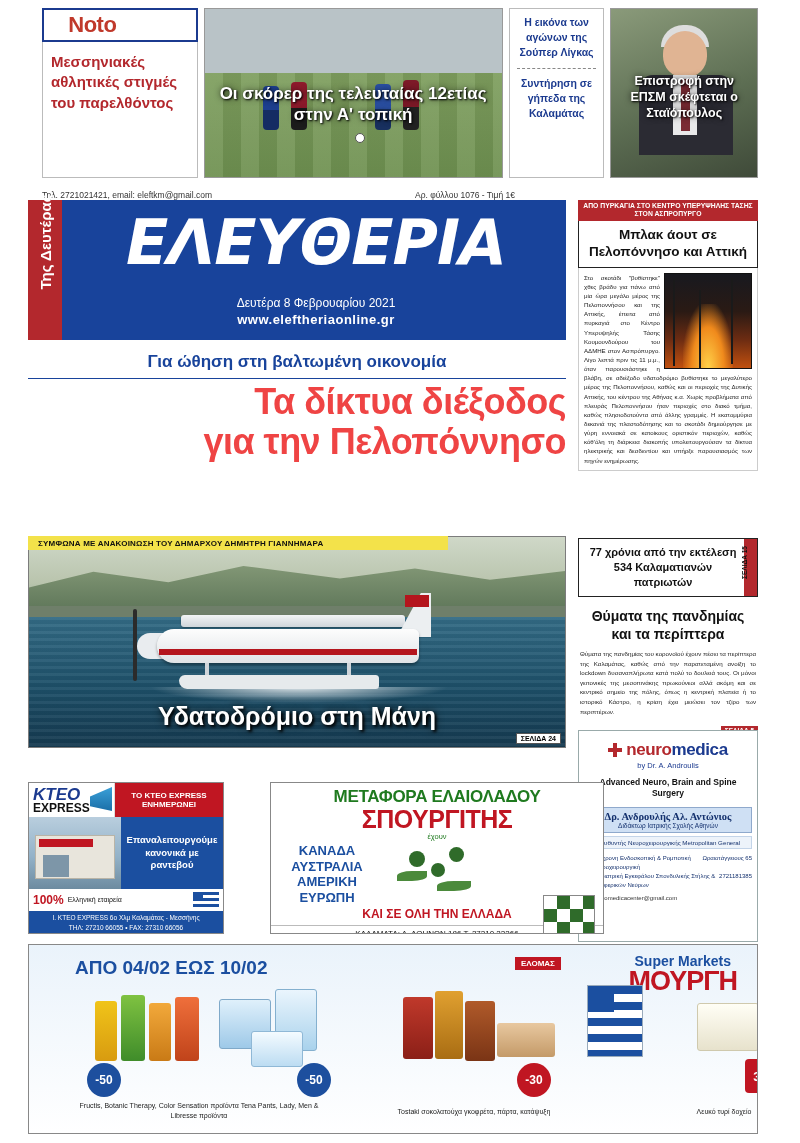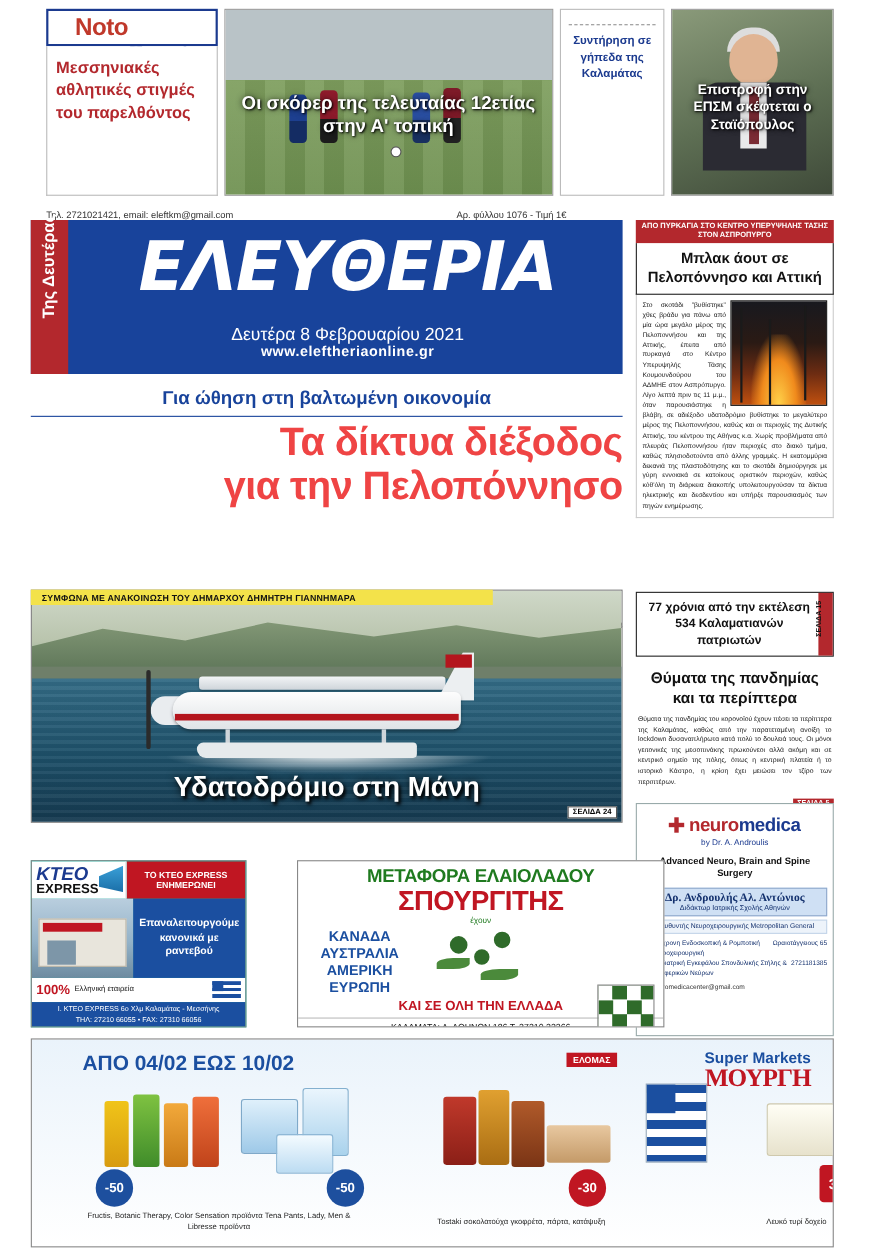--- a/index.html
+++ b/index.html
@@ -85,21 +85,21 @@
   .mh-side span {
     display:block; transform:rotate(-90deg); transform-origin:center;
     white-space:nowrap; font-size:15px; font-weight:bold; margin-top:64px;
   }
   .mh-title {
     position:absolute; left:42px; top:12px; width:492px; text-align:center;
     font-family:"DejaVu Sans", sans-serif;
     font-size:62px; line-height:1; font-weight:bold; font-style:italic;
     color:#fff; letter-spacing:-1px;
   }
-  .mh-sub { position:absolute; left:42px; top:96px; width:492px; text-align:center; color:#fff; font-size:16px; }
+  .mh-sub { position:absolute; left:42px; top:96px; width:492px; text-align:center; color:#fff; font-size:12px; }
   .mh-site { position:absolute; left:42px; top:112px; width:492px; text-align:center; color:#fff; font-size:13px; font-weight:bold; letter-spacing:.5px; }
 
   
   .rc-blackout { position:absolute; left:578px; top:200px; width:180px; }
   .rc-kicker { background:#b3282d; color:#fff; font-size:6.8px; text-align:center; line-height:1.25; padding:2px 3px; font-weight:bold; }
   .rc-head { border:1px solid #222; border-top:none; padding:6px 5px; text-align:center; font-size:13.5px; font-weight:bold; color:#111; line-height:1.25; }
   .rc-body { border:1px solid #ccc; border-top:none; padding:5px; position:relative; }
   .rc-text { font-size:6.1px; line-height:1.5; text-align:justify; color:#222; }
   .fire-photo {
     float:right; width:88px; height:96px; margin:0 0 3px 4px;
@@ -229,21 +229,21 @@
     background-size:26px 26px; border:1px solid #888; }
   .oil-greece { font-size:12px; font-weight:bold; color:#c01622; text-align:center; margin-top:2px; }
   .oil-foot { border-top:1px solid #bbb; margin-top:4px; font-size:8px; color:#111; text-align:center; line-height:1.5; padding:2px; }
 
   
   .smad { position:absolute; left:28px; top:944px; width:730px; height:190px; border:1px solid #888; background:linear-gradient(#eaf3fb,#ffffff); overflow:hidden; }
   .smad-date { position:absolute; left:46px; top:12px; font-size:19px; font-weight:bold; color:#1b4fa0; }
   .smad-elomas { position:absolute; left:486px; top:12px; background:#c01622; color:#fff; font-size:8px; font-weight:bold; padding:2px 6px; }
   .smad-brand { position:absolute; right:20px; top:8px; text-align:center; }
   .smad-brand .sm1 { font-size:14px; font-weight:bold; color:#1b4fa0; }
-  .smad-brand .sm2 { font-size:23px; font-weight:bold; color:#c01622; letter-spacing:-1px; line-height:.95;font-family:Liberation Serif, serif; }
+  .smad-brand .sm2 { font-size:27px; font-weight:bold; color:#c01622; letter-spacing:-1px; line-height:.95; }
   .prod { position:absolute; border-radius:3px; }
   .b1 { left:66px; top:56px; width:22px; height:60px; background:linear-gradient(#f0c419,#d89b10); }
   .b2 { left:92px; top:50px; width:24px; height:66px; background:linear-gradient(#7fc241,#3f8c2a); }
   .b3 { left:120px; top:58px; width:22px; height:58px; background:linear-gradient(#f2a93b,#c97a16); }
   .b4 { left:146px; top:52px; width:24px; height:64px; background:linear-gradient(#ef6f3b,#c0431a); }
   .box1 { left:190px; top:54px; width:52px; height:50px; background:linear-gradient(#dff0fb,#9ec9e8); border:1px solid #7fa9c9; }
   .box2 { left:246px; top:44px; width:42px; height:62px; background:linear-gradient(#eaf5fd,#a9d2ec); border:1px solid #84b0cf; }
   .box3 { left:222px; top:86px; width:52px; height:36px; background:linear-gradient(#f4fbff,#bcdcf2); border:1px solid #8fb8d6; }
   .choc1 { left:374px; top:52px; width:30px; height:62px; background:linear-gradient(#c0392b,#8b1f17); }
   .choc2 { left:406px; top:46px; width:28px; height:68px; background:linear-gradient(#e0a030,#a96d13); }
@@ -286,20 +286,21 @@
       <div class="pitch"></div>
       <div class="player p1"></div>
       <div class="player p2"></div>
       <div class="player p3"></div>
       <div class="player p4"></div>
       <div class="ball"></div>
       <div class="ts-mid-cap">Οι σκόρερ της τελευταίας 12ετίας στην Α' τοπική</div>
     </div>
 
     <div class="ts-txt">
+      <div class="blk">Η εικόνα των αγώνων της Σούπερ Λίγκας</div>
       <div class="dash"></div>
       <div class="blk">Συντήρηση σε γήπεδα της Καλαμάτας</div>
     </div>
 
     <div class="ts-right">
       <div class="photo-person"></div>
       <div class="pp-hair"></div>
       <div class="pp-head"></div>
       <div class="pp-body"></div>
       <div class="pp-shirt"></div>

